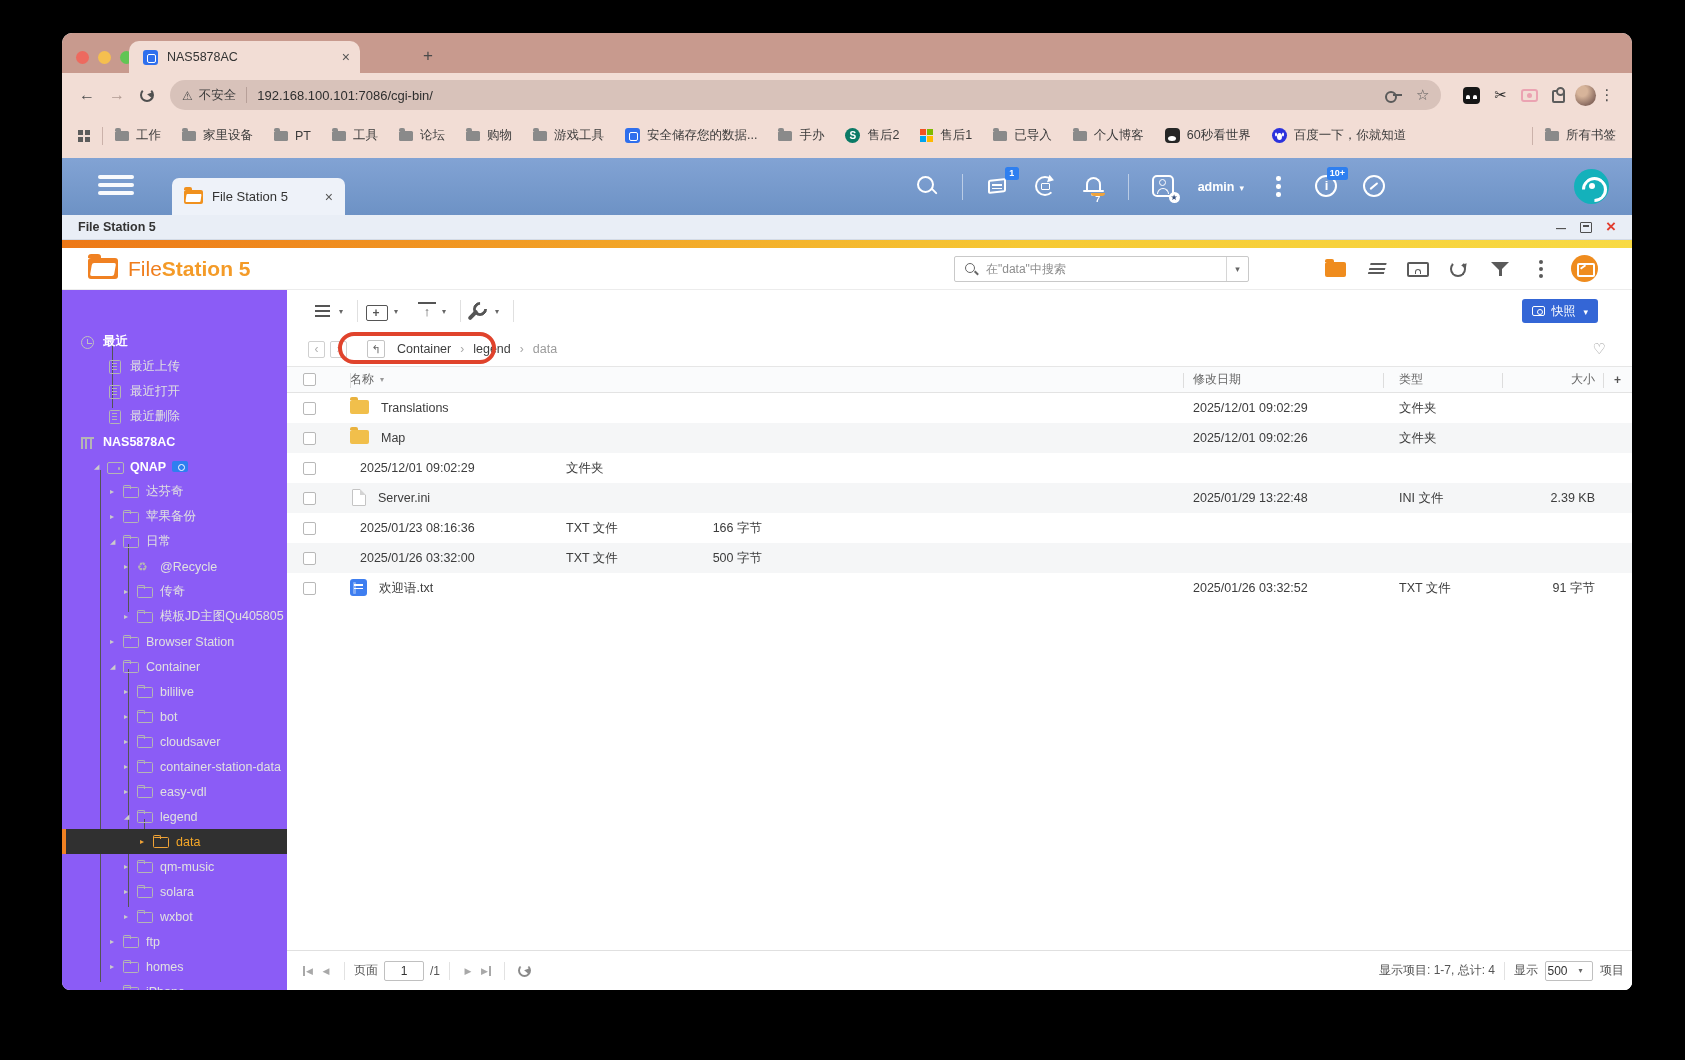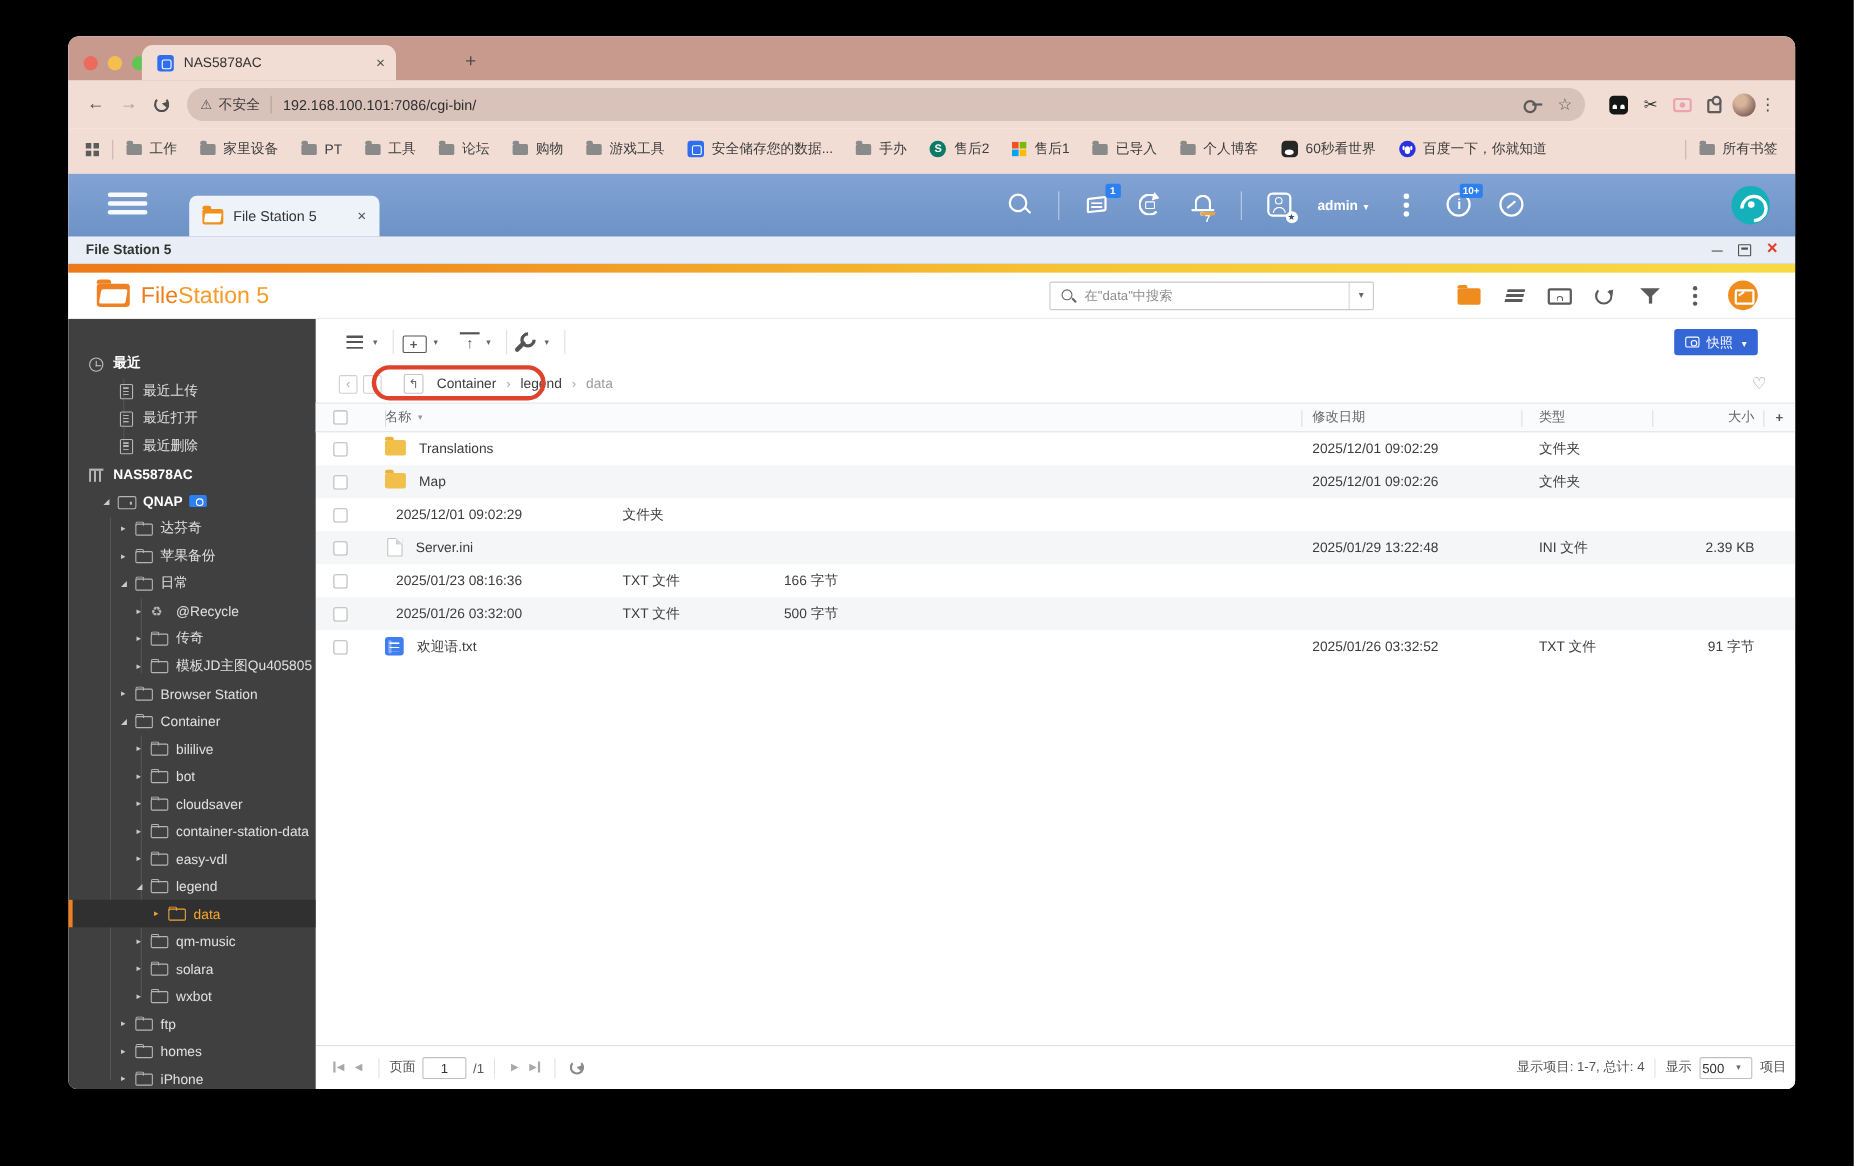--- a/index.html
+++ b/index.html
@@ -122,21 +122,21 @@
   .w-max{width:12px;height:11px;border:1.8px solid #4f4f4f;border-radius:1px;position:relative}
   .w-max::after{content:"";position:absolute;left:2px;top:2px;right:2px;height:2px;background:#4f4f4f}
   .w-close::before{content:"×";font-size:17px;font-weight:bold;color:#e23c2e;line-height:11px}
   .orange{height:8px;background:linear-gradient(90deg,#ed7817 0%,#f19a24 28%,#f6c934 62%,#f8da44 100%)}
   .fshead{height:42px;background:#fff;border-bottom:1px solid #ececec;display:flex;align-items:center;padding-left:26px}
   .logo-fold{width:30px;height:21px;background:#f08122;border-radius:3px;position:relative;flex:none}
   .logo-fold::before{content:"";position:absolute;top:-4px;left:0;width:13px;height:4px;background:#f08122;border-radius:3px 3px 0 0}
   .logo-fold::after{content:"";position:absolute;left:3px;top:5px;right:3px;bottom:3px;background:#fff;border-radius:2px;transform:skewX(-10deg)}
   .logo-text{margin-left:10px;font-size:21px;white-space:nowrap}
   .logo-text .p1{font-weight:normal;color:#ef7d1c}
-  .logo-text .p2{font-weight:normal;color:#f49b28}
+  .logo-text .p2{font-weight:bold;color:#f49b28}
   .fs-search{margin-left:auto;width:295px;height:26px;border:1px solid #c9c9c9;border-radius:2px;display:flex;align-items:center;background:#fff}
   .sg{width:14px;height:14px;position:relative;margin:0 6px 0 9px;flex:none}
   .sg::before{content:"";position:absolute;left:1px;top:1px;width:8px;height:8px;border:1.8px solid #666;border-radius:50%}
   .sg::after{content:"";position:absolute;left:9.5px;top:10px;width:5px;height:1.8px;background:#666;transform:rotate(45deg)}
   .fs-search input{border:none;outline:none;flex:1;font-size:12px;color:#333;font-family:inherit;background:transparent;min-width:0}
   .fs-search input::placeholder{color:#8d8d8d;opacity:1}
   .sdd{width:22px;height:100%;border-left:1px solid #d6d6d6;display:flex;align-items:center;justify-content:center;color:#666;font-size:9px;flex:none}
   .hicons{display:flex;align-items:center;gap:19px;margin-left:76px;padding-right:34px}
   .hico{position:relative;width:22px;height:22px;flex:none}
   .h-folder i{position:absolute;left:0;top:4px;width:21px;height:15px;background:#ef8c1e;border-radius:2px}
@@ -147,21 +147,21 @@
   .h-refresh{color:#5a5a5a}.h-refresh i{position:absolute;left:2px;top:3px;width:16px;height:16px;border:2.2px solid currentColor;border-radius:50%;border-top-color:transparent}
   .h-refresh em{position:absolute;right:1px;top:2px;border:3.5px solid transparent;border-bottom:5px solid #5a5a5a;transform:rotate(40deg)}
   .h-funnel i{position:absolute;left:2px;top:4px;width:0;height:0;border-left:9px solid transparent;border-right:9px solid transparent;border-top:9px solid #5a5a5a}
   .h-funnel em{position:absolute;left:9.5px;top:11px;width:3px;height:7px;background:#5a5a5a}
   .h-dots::before{content:"";position:absolute;left:9px;top:2px;width:4px;height:4px;border-radius:50%;background:#5a5a5a;box-shadow:0 7px 0 #5a5a5a,0 14px 0 #5a5a5a}
   .h-smart{width:27px;height:27px;border-radius:50%;background:#ef8c1e;position:relative;flex:none}
   .h-smart::before{content:"";position:absolute;left:6px;top:8px;width:14px;height:10px;border:2px solid #fff;border-radius:2px}
   .h-smart::after{content:"";position:absolute;left:9px;top:11px;width:6px;height:1.8px;background:#fff;transform:rotate(-35deg)}
   
   .fsbody{display:flex;height:700px}
-  .side{width:225px;background:#404040;flex:none;position:relative;overflow:hidden;padding-top:28px}
+  .side{width:225px;background:#8b5cf6;flex:none;position:relative;overflow:hidden;padding-top:39px}
   .tline{position:absolute;width:1px;background:#545454}
   .ti{height:25px;display:flex;align-items:center;font-size:12.5px;color:#e0e0e0;white-space:nowrap;position:relative}
   .ti.lv0{padding-left:18px}.ti.lv1{padding-left:32px}.ti.lv2{padding-left:48px}.ti.lv3{padding-left:62px}.ti.lv4{padding-left:78px}
   .ti.b .tl-label{font-weight:bold;color:#fff}
   .ti.sel{background:#303030}
   .ti.sel::before{content:"";position:absolute;left:0;top:0;width:4px;height:100%;background:#f08122}
   .ti.sel .tl-label{color:#f5a728}
   .arr{width:13px;flex:none;font-size:8px;color:#cbcbcb;line-height:25px}
   .arr.col::before{content:"▸"}
   .arr.exp::before{content:"◢";font-size:7px}

